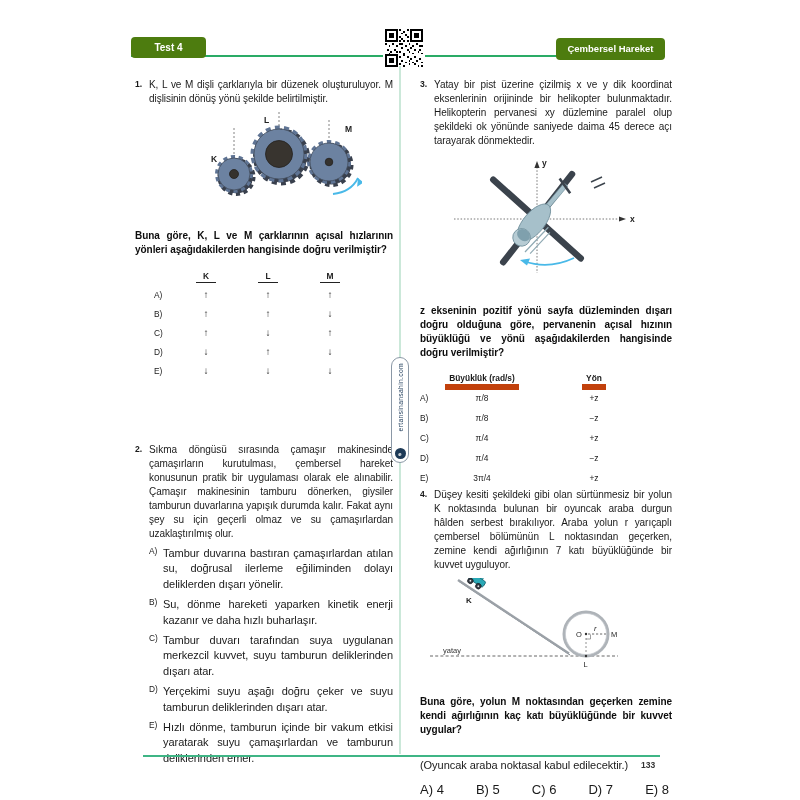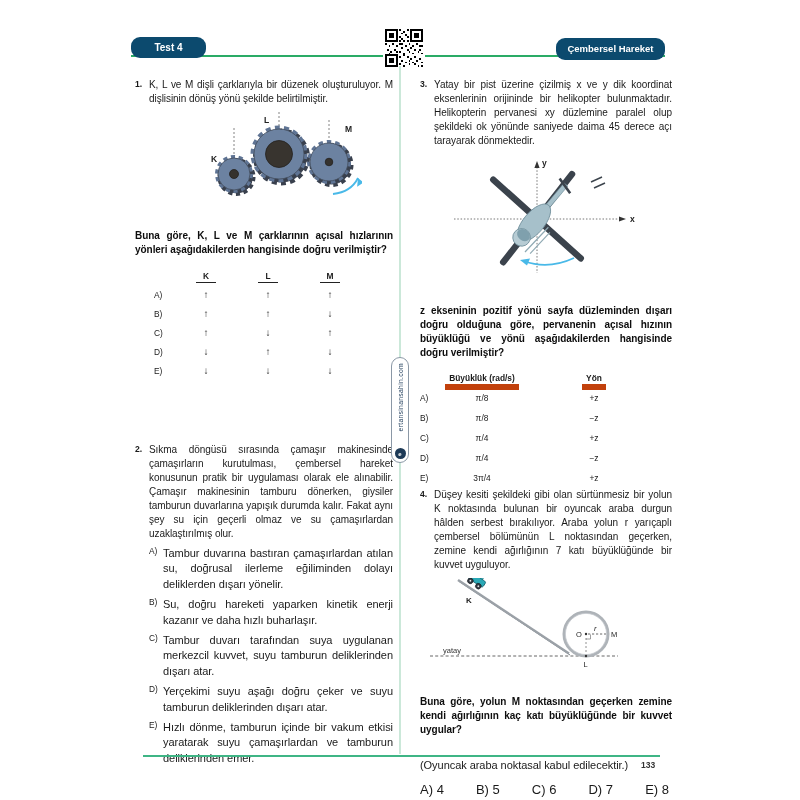--- a/index.html
+++ b/index.html
@@ -1,21 +1,21 @@
 <!DOCTYPE html>
 <html><head>
 <meta charset="utf-8">
 <style>
   *{margin:0;padding:0;box-sizing:border-box}
   html,body{width:800px;height:800px;overflow:hidden}
   body{background:#fff;font-family:"Liberation Sans",sans-serif;color:#1a1a1a;position:relative}
   .abs{position:absolute}
 
   
-  .badge{background:#0c4a6e;color:#fff;font-weight:bold;border-radius:9px;
+  .badge{background:#4d7c0f;color:#fff;font-weight:bold;border-radius:4px;
          display:flex;align-items:center;justify-content:center;line-height:1}
   .badge-left{left:131px;top:37px;width:75px;height:21px;font-size:10px}
   .badge-right{left:556px;top:38px;width:109px;height:22px;font-size:9.5px}
   .header-line{left:131px;top:55px;width:534px;height:1.6px;background:#2aab66}
   .qr-box{left:383px;top:27px;width:42px;height:42px;background:#fff;padding:2px}
 
   
   .divider{left:399px;top:66px;width:1.6px;height:688px;background:#cbe8d9}
   .pill{left:391px;top:357px;width:18px;height:106px;background:#fff;border:1px solid #8b98a6;
         border-radius:10px;display:flex;flex-direction:column;align-items:center;
@@ -206,21 +206,21 @@
     <span class="p">Sıkma döngüsü sırasında çamaşır makinesinde çamaşırların kurutulması, çembersel hareket konusunun pratik bir uygulaması olarak ele alınabilir. Çamaşır makinesinin tamburu dönerken, giysiler tamburun duvarlarına yapışık durumda kalır. Fakat aynı şey su için geçerli olmaz ve su çamaşırlardan uzaklaştırılmış olur.</span>
   </div>
 
   <div style="margin:3px 0 0 14px">
     <div class="opt">
       <span class="optlab">A)</span>
       <span class="opttext">Tambur duvarına bastıran çamaşırlardan atılan su, doğrusal ilerleme eğiliminden dolayı deliklerden dışarı yönelir.</span>
     </div>
     <div class="opt">
       <span class="optlab">B)</span>
-      <span class="opttext">Su, doğru hareketi yaparken kinetik enerji kazanır ve daha hızlı buharlaşır.</span>
+      <span class="opttext">Su, dönme hareketi yaparken kinetik enerji kazanır ve daha hızlı buharlaşır.</span>
     </div>
     <div class="opt">
       <span class="optlab">C)</span>
       <span class="opttext">Tambur duvarı tarafından suya uygulanan merkezcil kuvvet, suyu tamburun deliklerinden dışarı atar.</span>
     </div>
     <div class="opt">
       <span class="optlab">D)</span>
       <span class="opttext">Yerçekimi suyu aşağı doğru çeker ve suyu tamburun deliklerinden dışarı atar.</span>
     </div>
     <div class="opt">

